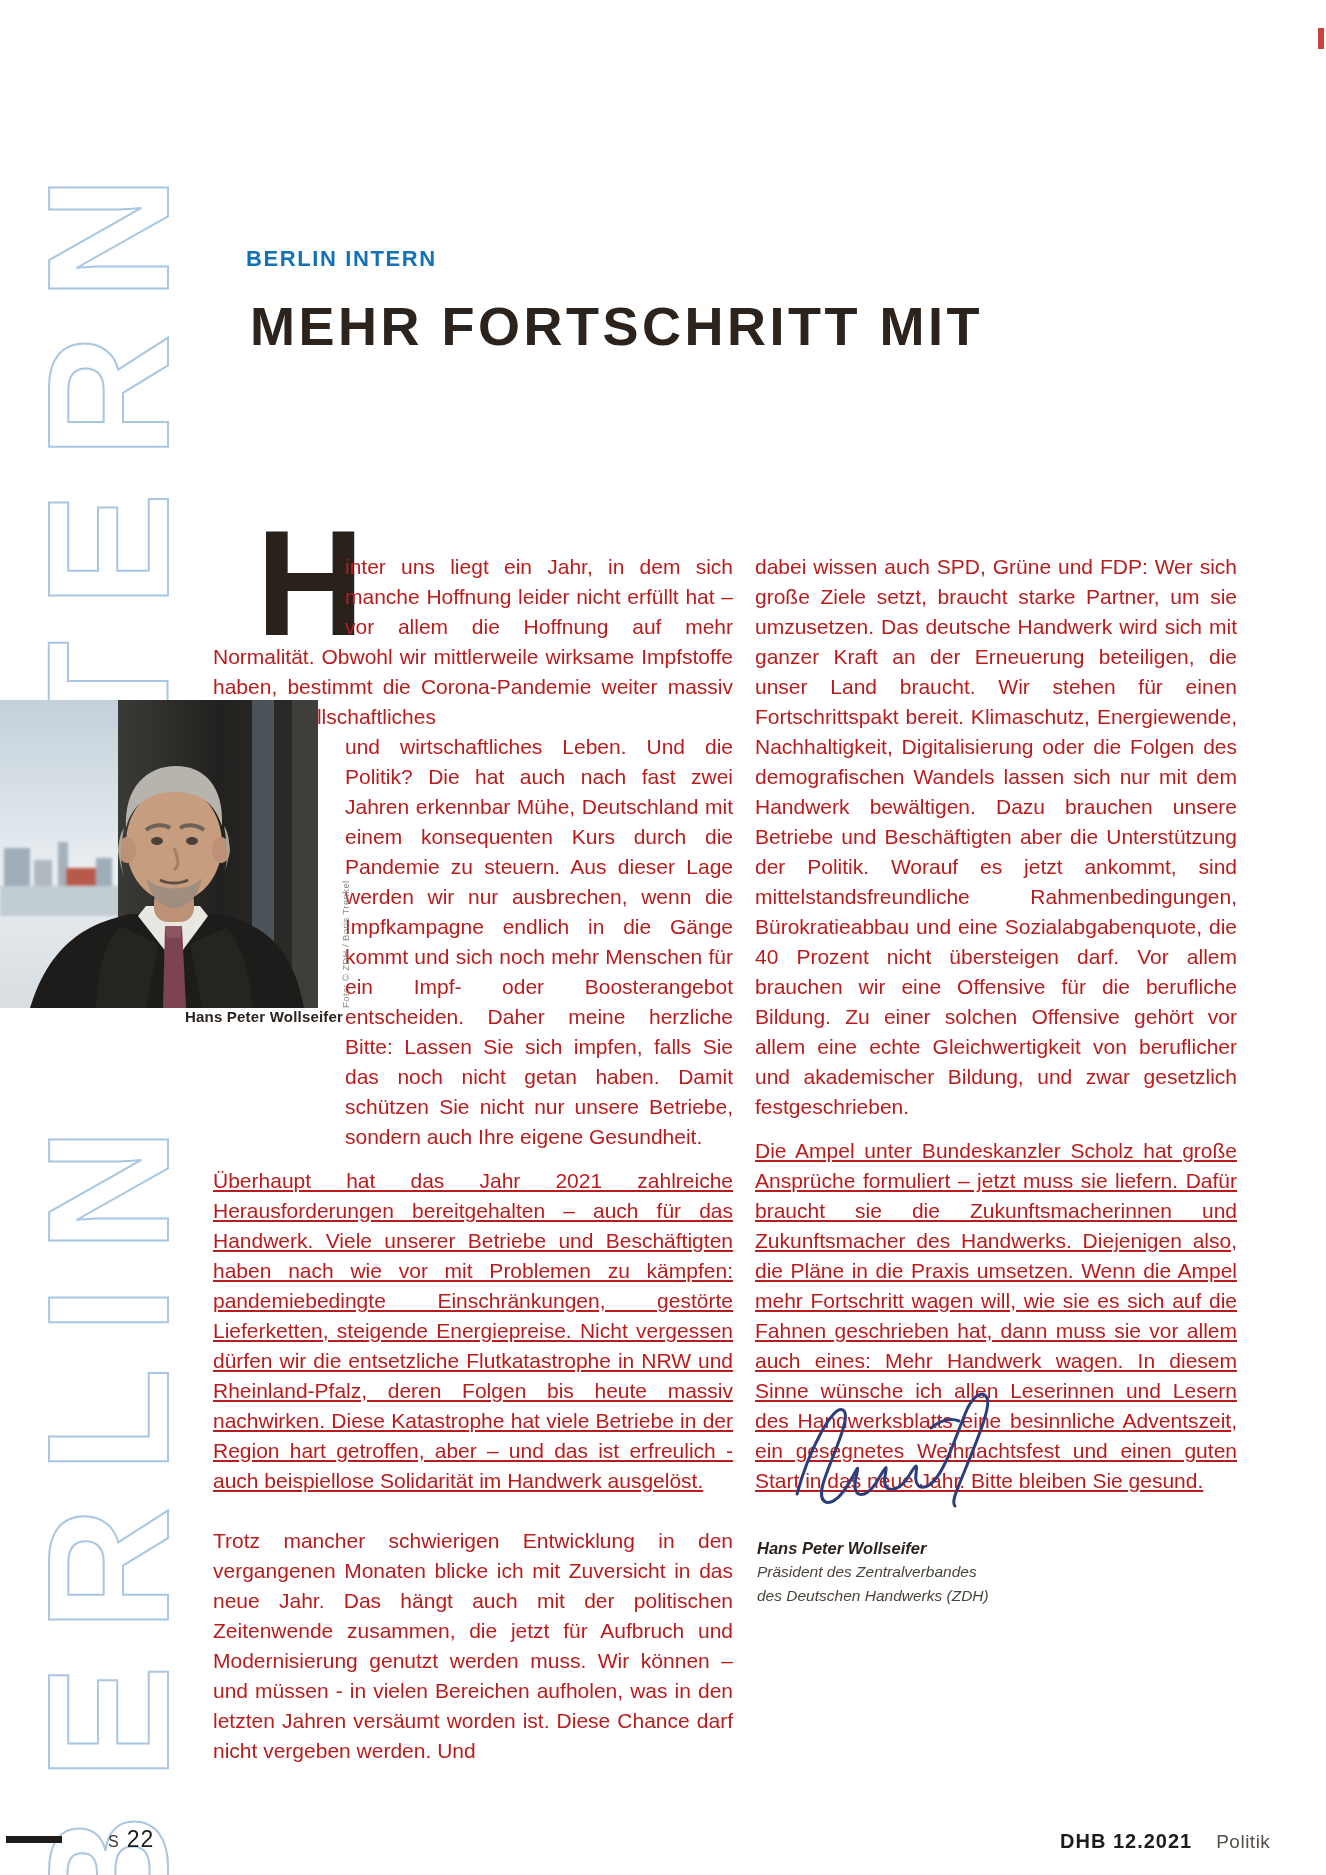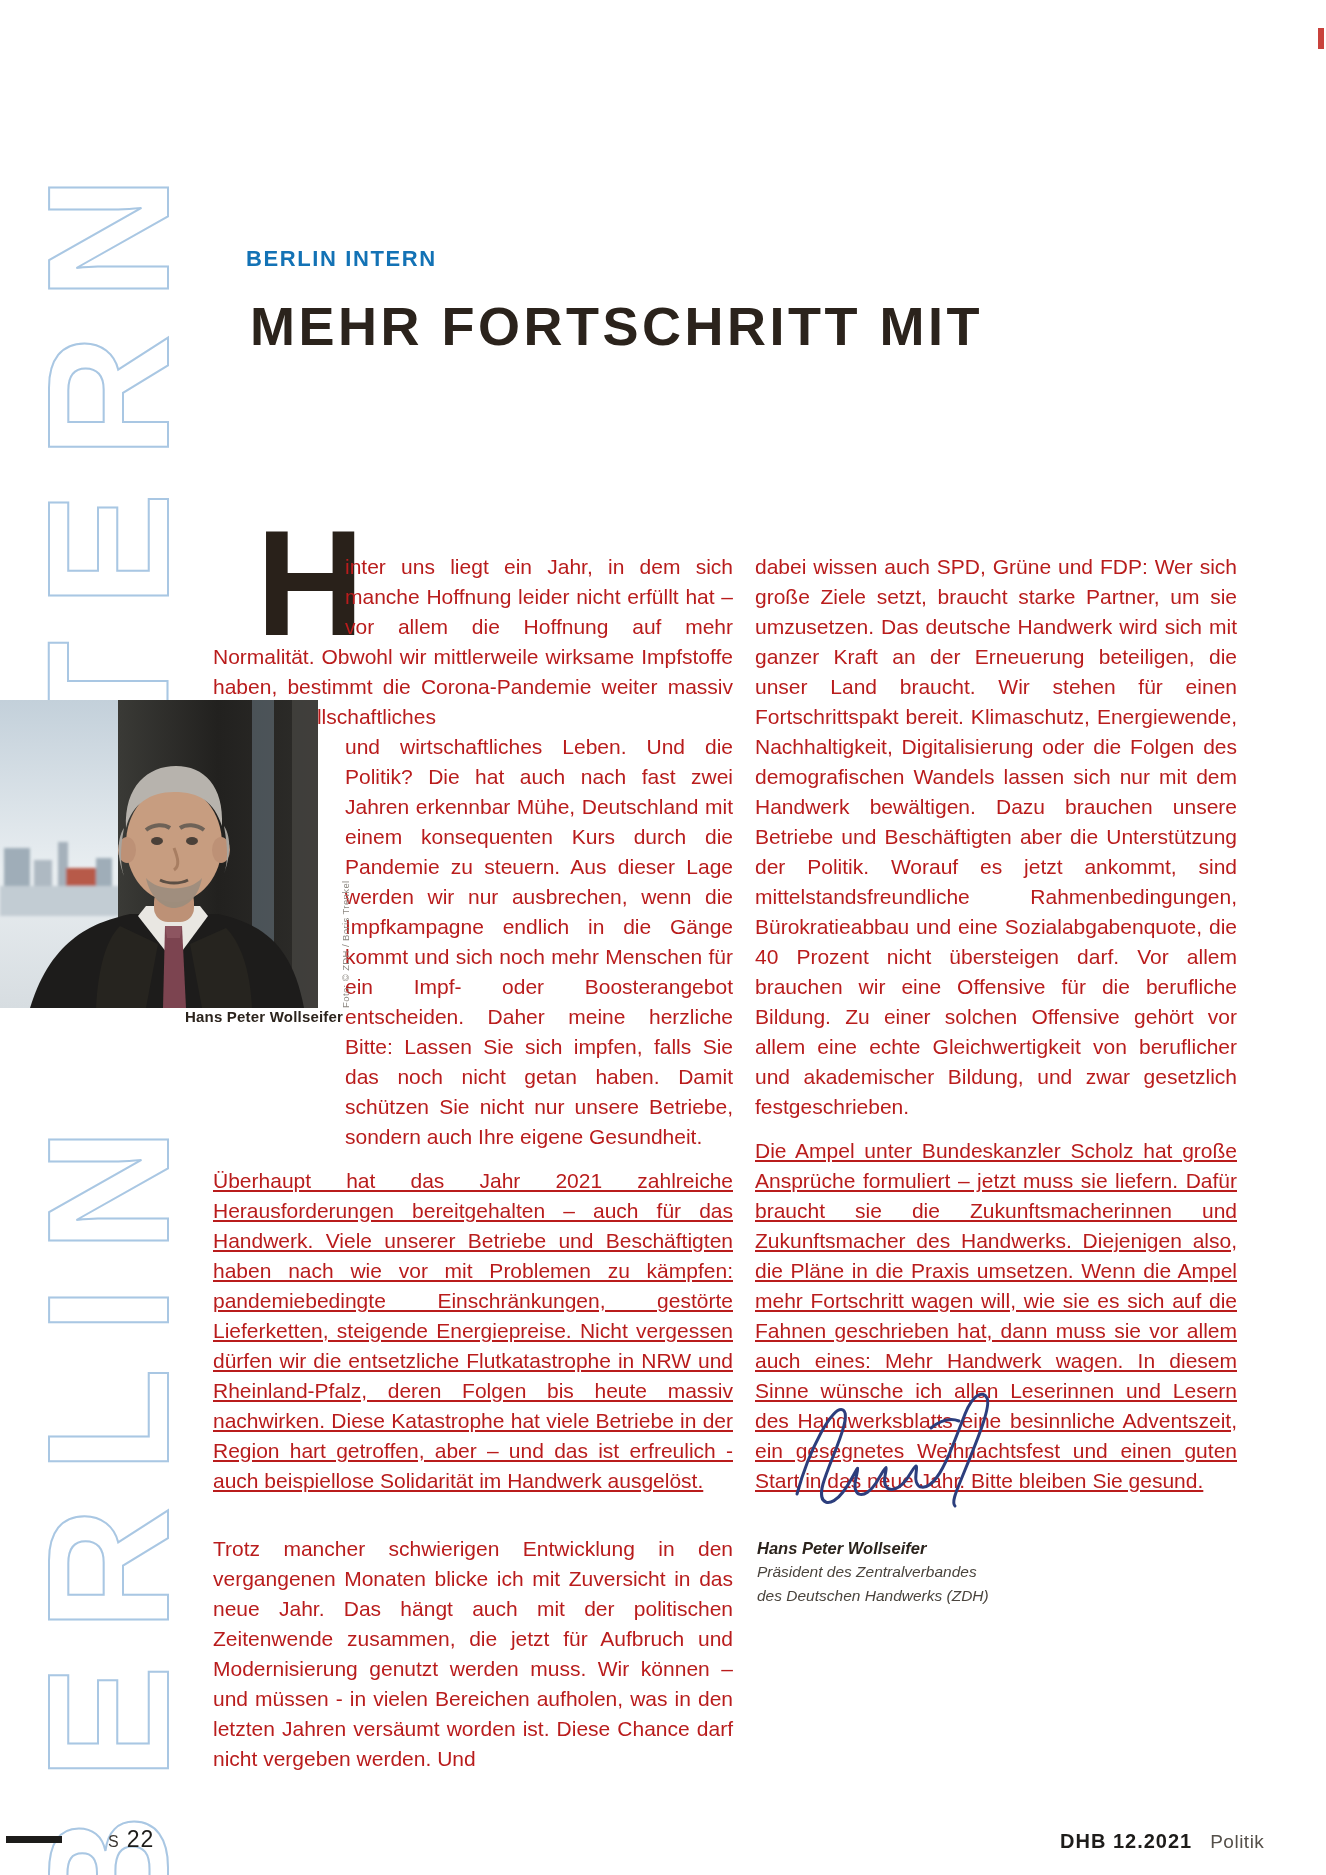--- a/index.html
+++ b/index.html
@@ -36,21 +36,21 @@
     position:absolute; left:256px; top:508px;
     font-size:150px; line-height:1; font-weight:bold; color:#29211a;
   }
   
   .col { position:absolute; top:552px; font-size:21px; line-height:30px; text-align:justify; color:#b91c1c; }
   .col1 { left:213px; width:520px; }
   .col2 { left:755px; width:482px; }
   .dropcap-spacer { float:left; width:132px; height:88px; }
   .p1b { margin-left:132px; }
   .para { margin-top:14px;text-decoration:underline; }
-  .para-gap { margin-top:38px; }
+  .para-gap { margin-top:30px; }
   
   .photo { position:absolute; left:0; top:700px; width:318px; height:308px; overflow:hidden; }
   .photo svg { display:block; }
   .photo-caption {
     position:absolute; left:185px; top:1008px;
     font-size:15px; font-weight:bold; color:#2b231c; letter-spacing:0.2px;
   }
   .photo-credit {
     position:absolute; left:340px; top:1008px;
     transform-origin:0 0; transform:rotate(-90deg);
@@ -65,21 +65,21 @@
   .footer-left {
     position:absolute; left:6px; top:1826px; display:flex; align-items:baseline;
   }
   .footer-rule { display:inline-block; width:56px; height:7px; background:#1d1c1a; align-self:center; margin-right:46px; }
   .footer-s { font-size:16px; color:#3a3631; margin-right:8px; }
   .footer-pagenum { font-size:23px; font-weight:normal; color:#1d1c1a; letter-spacing:1px; }
   .footer-right {
     position:absolute; left:1060px; top:1830px; display:flex; align-items:flex-end;
   }
   .footer-issue { font-size:20px; font-weight:bold; color:#1d1c1a; letter-spacing:1px; margin-right:18px; }
-  .footer-section { font-size:19px; color:#55504a; letter-spacing:0.5px; }
+  .footer-section { font-size:19px; color:#55504a; letter-spacing:0.5px;margin-left:6px; }
 </style>
 </head>
 <body>
 
 <div class="page">
 
   <div class="vbanner">BERLIN INTERN</div>
 
   <div class="page-marker"></div>
 

